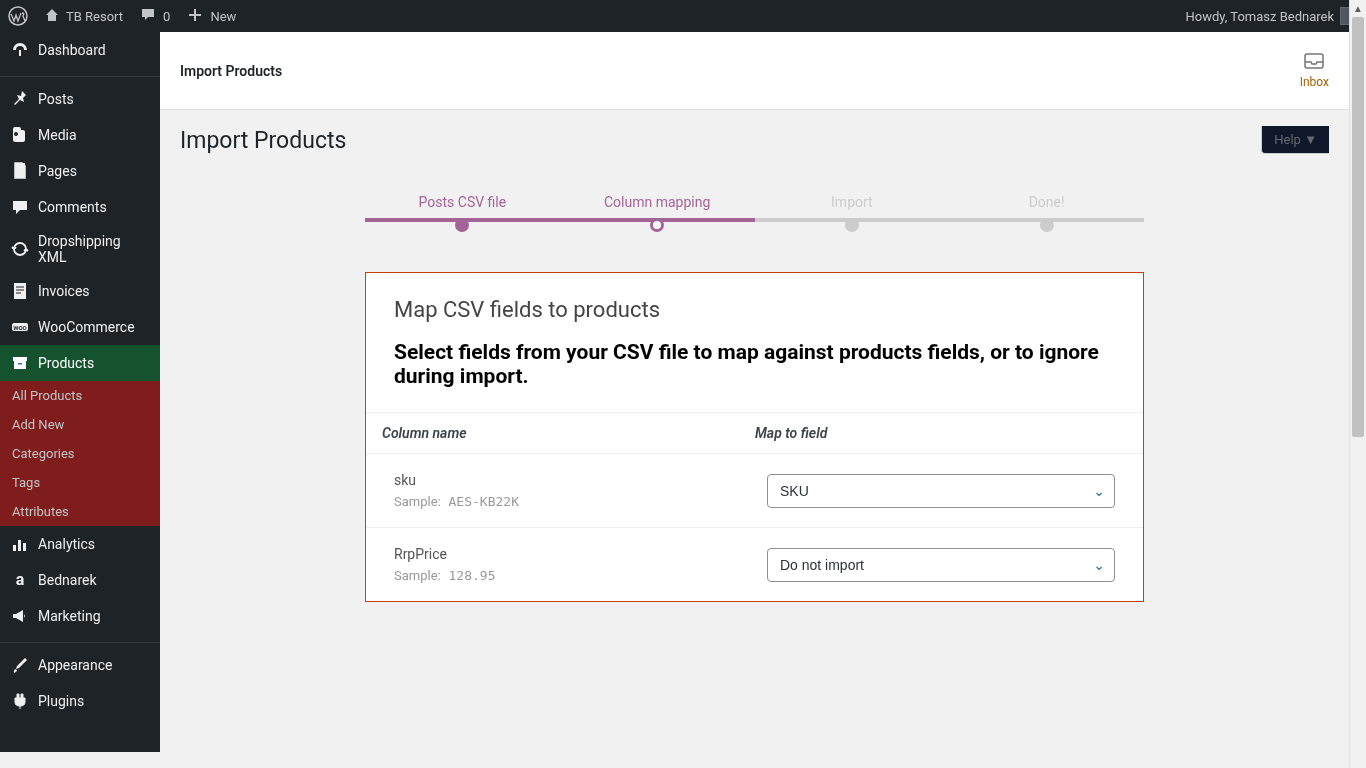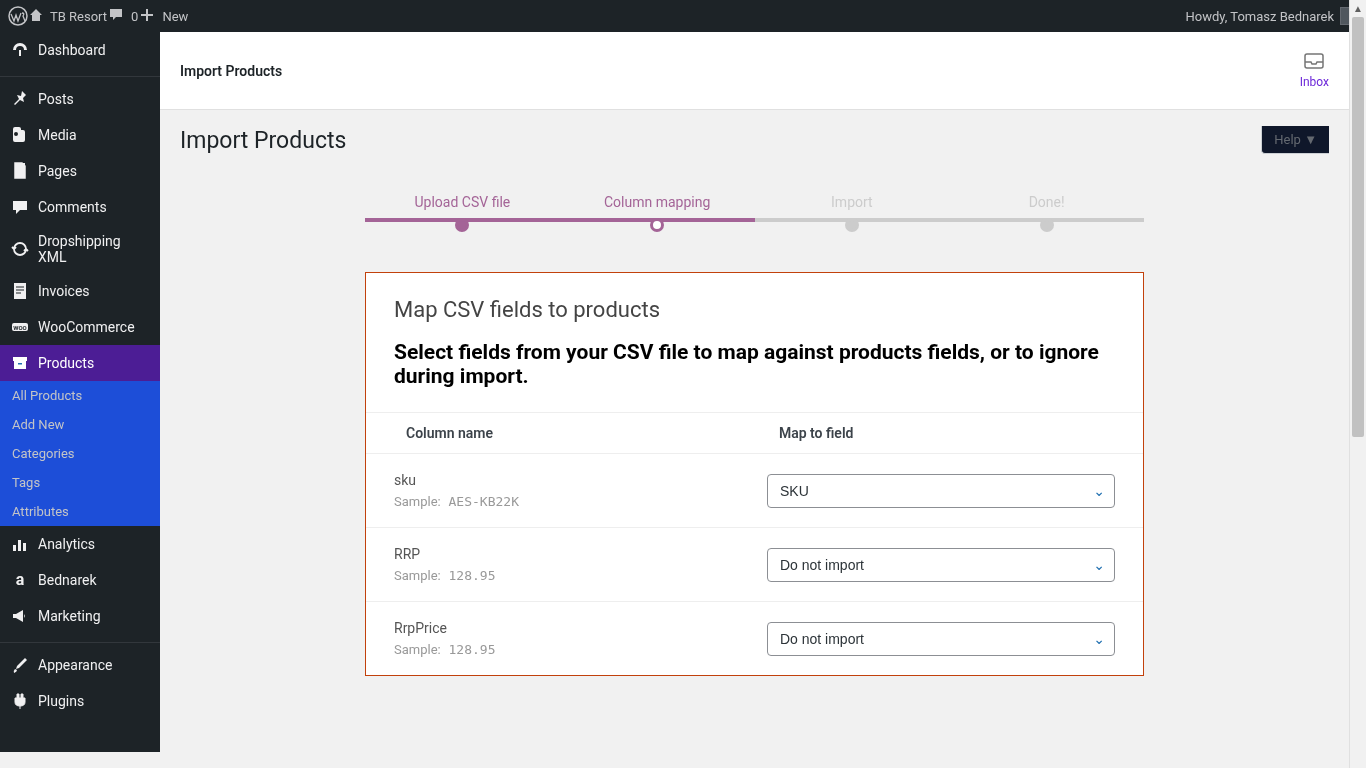--- a/index.html
+++ b/index.html
@@ -1,38 +1,38 @@
 <!DOCTYPE html>
 <html><head>
 <meta charset="utf-8">
 <style>
 * { box-sizing: border-box; margin: 0; padding: 0; }
 body { font-family: -apple-system, BlinkMacSystemFont, "Segoe UI", Roboto, sans-serif; font-size: 13px; background: #f1f1f1; color: #3c434a; overflow: hidden; width: 1366px; height: 768px; position: relative; }
 
 
 .adminbar { background: #1d2327; height: 32px; display: flex; align-items: center; color: #c3c4c7; padding: 0 8px; justify-content: space-between; }
-.adminbar-left, .adminbar-right { display: flex; align-items: center; }
+.adminbar-left, .adminbar-right { display: flex; align-items: center; gap: 16px; }
 .adminbar-item { display: flex; align-items: center; gap: 6px; font-size: 13px; cursor: pointer; }
 .avatar { width: 18px; height: 18px; background: #50575e; border: 1px solid #646970; display: inline-block; }
 
 
 .sidebar { position: absolute; left: 0; top: 32px; bottom: 16px; width: 160px; background: #1d2327; color: #c3c4c7; }
 .menu-item { display: flex; align-items: center; gap: 8px; padding: 8px 10px; font-size: 14px; cursor: pointer; color: #f0f0f1; }
-.menu-item.current { background: #4c1d95; color: #fff; position: relative; }
+.menu-item.current { background: #14532d; color: #fff; position: relative; }
 .menu-item.current::after { content: ''; position: absolute; right: -8px; top: 50%; transform: translateY(-50%); border: 8px solid transparent; border-right-color: #f1f1f1; }
 .menu-icon { width: 20px; height: 20px; display: flex; align-items: center; justify-content: center; font-size: 16px; }
-.submenu { background: #1d4ed8; }
+.submenu { background: #7f1d1d; }
 .submenu-item { padding: 7px 12px; font-size: 13px; cursor: pointer; color: #c3c4c7; }
 .menu-separator { height: 5px; border-bottom: 1px solid #32373c; margin: 4px 0; }
 
 
 .main { position: absolute; left: 160px; right: 17px; top: 32px; bottom: 0; overflow-y: auto; }
 .topheader { background: #fff; padding: 20px 20px; display: flex; justify-content: space-between; align-items: center; border-bottom: 1px solid #e0e0e0; }
 .topheader h2 { font-size: 14px; font-weight: 600; color: #1d2327; }
-.inbox { text-align: center; cursor: pointer; color: #6d28d9; font-size: 12px; }
+.inbox { text-align: center; cursor: pointer; color: #a16207; font-size: 12px; }
 .inbox-icon { font-size: 18px; margin-bottom: 2px; }
 
 .content { padding: 0 20px 40px 20px; }
 .pageheader { display: flex; justify-content: space-between; align-items: center; padding: 16px 0 20px 0; }
 .pageheader h1 { font-size: 23px; font-weight: 400; color: #1d2327; }
 .help-tab { background: #0f172a; border: 1px solid #ccd0d4; border-top: none; border-right: none; padding: 6px 12px; font-size: 13px; cursor: pointer; color: #646970; border-radius: 0 0 0 4px; }
 
 
 .progress { display: flex; align-items: center; justify-content: space-between; margin: 20px 185px 40px 185px; position: relative; }
 .progress::before { content: ''; position: absolute; top: 24px; left: 0; right: 0; height: 4px; background: #ccc; }
@@ -44,21 +44,21 @@
 .step.done .step-dot { background: #a46497; border-color: #a46497; }
 .step.active .step-dot { background: #fff; border-color: #a46497; }
 
 
 .card { background: #fff; border: 1px solid #c2410c; margin: 0 185px; }
 .card-header { padding: 24px 28px; }
 .card-header h2 { font-size: 22px; font-weight: 400; color: #444; margin-bottom: 18px; }
 .card-header p { font-size: 21px; color: #000000; font-weight: bold; }
 
 .map-table { width: 100%; border-collapse: collapse; }
-.map-table th { text-align: left; padding: 12px 40px; font-size: 14px; font-weight: 600; border-top: 1px solid #eee; }
+.map-table th { text-align: left; padding: 12px 16px; font-size: 14px; font-weight: 600; border-top: 1px solid #eee; font-style: italic; }
 .map-table td { padding: 18px 28px; border-top: 1px solid #eee; vertical-align: middle; }
 .col-name { font-size: 14px; color: #555; }
 .sample { font-size: 13px; color: #999; margin-top: 6px; font-family: Consolas, Monaco, monospace; }
 .sample-label { font-family: -apple-system, BlinkMacSystemFont, "Segoe UI", Roboto, sans-serif; }
 .select-wrap { position: relative; }
 .select { width: 100%; padding: 8px 32px 8px 12px; border: 1px solid #8c8f94; border-radius: 4px; font-size: 14px; background: #fff; appearance: none; cursor: pointer; color: #2c3338; }
 .select-arrow { position: absolute; right: 10px; top: 50%; transform: translateY(-50%); pointer-events: none; color: #2271b1; font-size: 14px; }
 .col-left { width: 48%; }
 
 
@@ -260,21 +260,21 @@
     <div class="pageheader">
       <h1>Import Products</h1>
       <div class="help-tab">
         <span>Help</span> ▼
       </div>
     </div>
 
     <div class="progress">
       <div class="progress-done"></div>
       <div id="steps-container" style="display:contents"><div class="step done">
-            <div class="step-label">Upload CSV file</div>
+            <div class="step-label">Posts CSV file</div>
             <div class="step-dot"></div>
           </div><div class="step active">
             <div class="step-label">Column mapping</div>
             <div class="step-dot"></div>
           </div><div class="step ">
             <div class="step-label">Import</div>
             <div class="step-dot"></div>
           </div><div class="step ">
             <div class="step-label">Done!</div>
             <div class="step-dot"></div>
@@ -298,29 +298,20 @@
               <td class="col-left">
                 <div class="col-name">sku</div>
                 <div class="sample"><span class="sample-label">Sample:</span> AES-KB22K</div>
               </td>
               <td>
                 <div class="select-wrap"><select class="select"><option>SKU</option></select><span class="select-arrow">⌄</span></div>
               </td>
             </tr>
             <tr>
               <td class="col-left">
-                <div class="col-name">RRP</div>
-                <div class="sample"><span class="sample-label">Sample:</span> 128.95</div>
-              </td>
-              <td>
-                <div class="select-wrap"><select class="select"><option>Do not import</option></select><span class="select-arrow">⌄</span></div>
-              </td>
-            </tr>
-            <tr>
-              <td class="col-left">
                 <div class="col-name">RrpPrice</div>
                 <div class="sample"><span class="sample-label">Sample:</span> 128.95</div>
               </td>
               <td>
                 <div class="select-wrap"><select class="select"><option>Do not import</option></select><span class="select-arrow">⌄</span></div>
               </td>
             </tr>
           </tbody>
       </table>
     </div>

